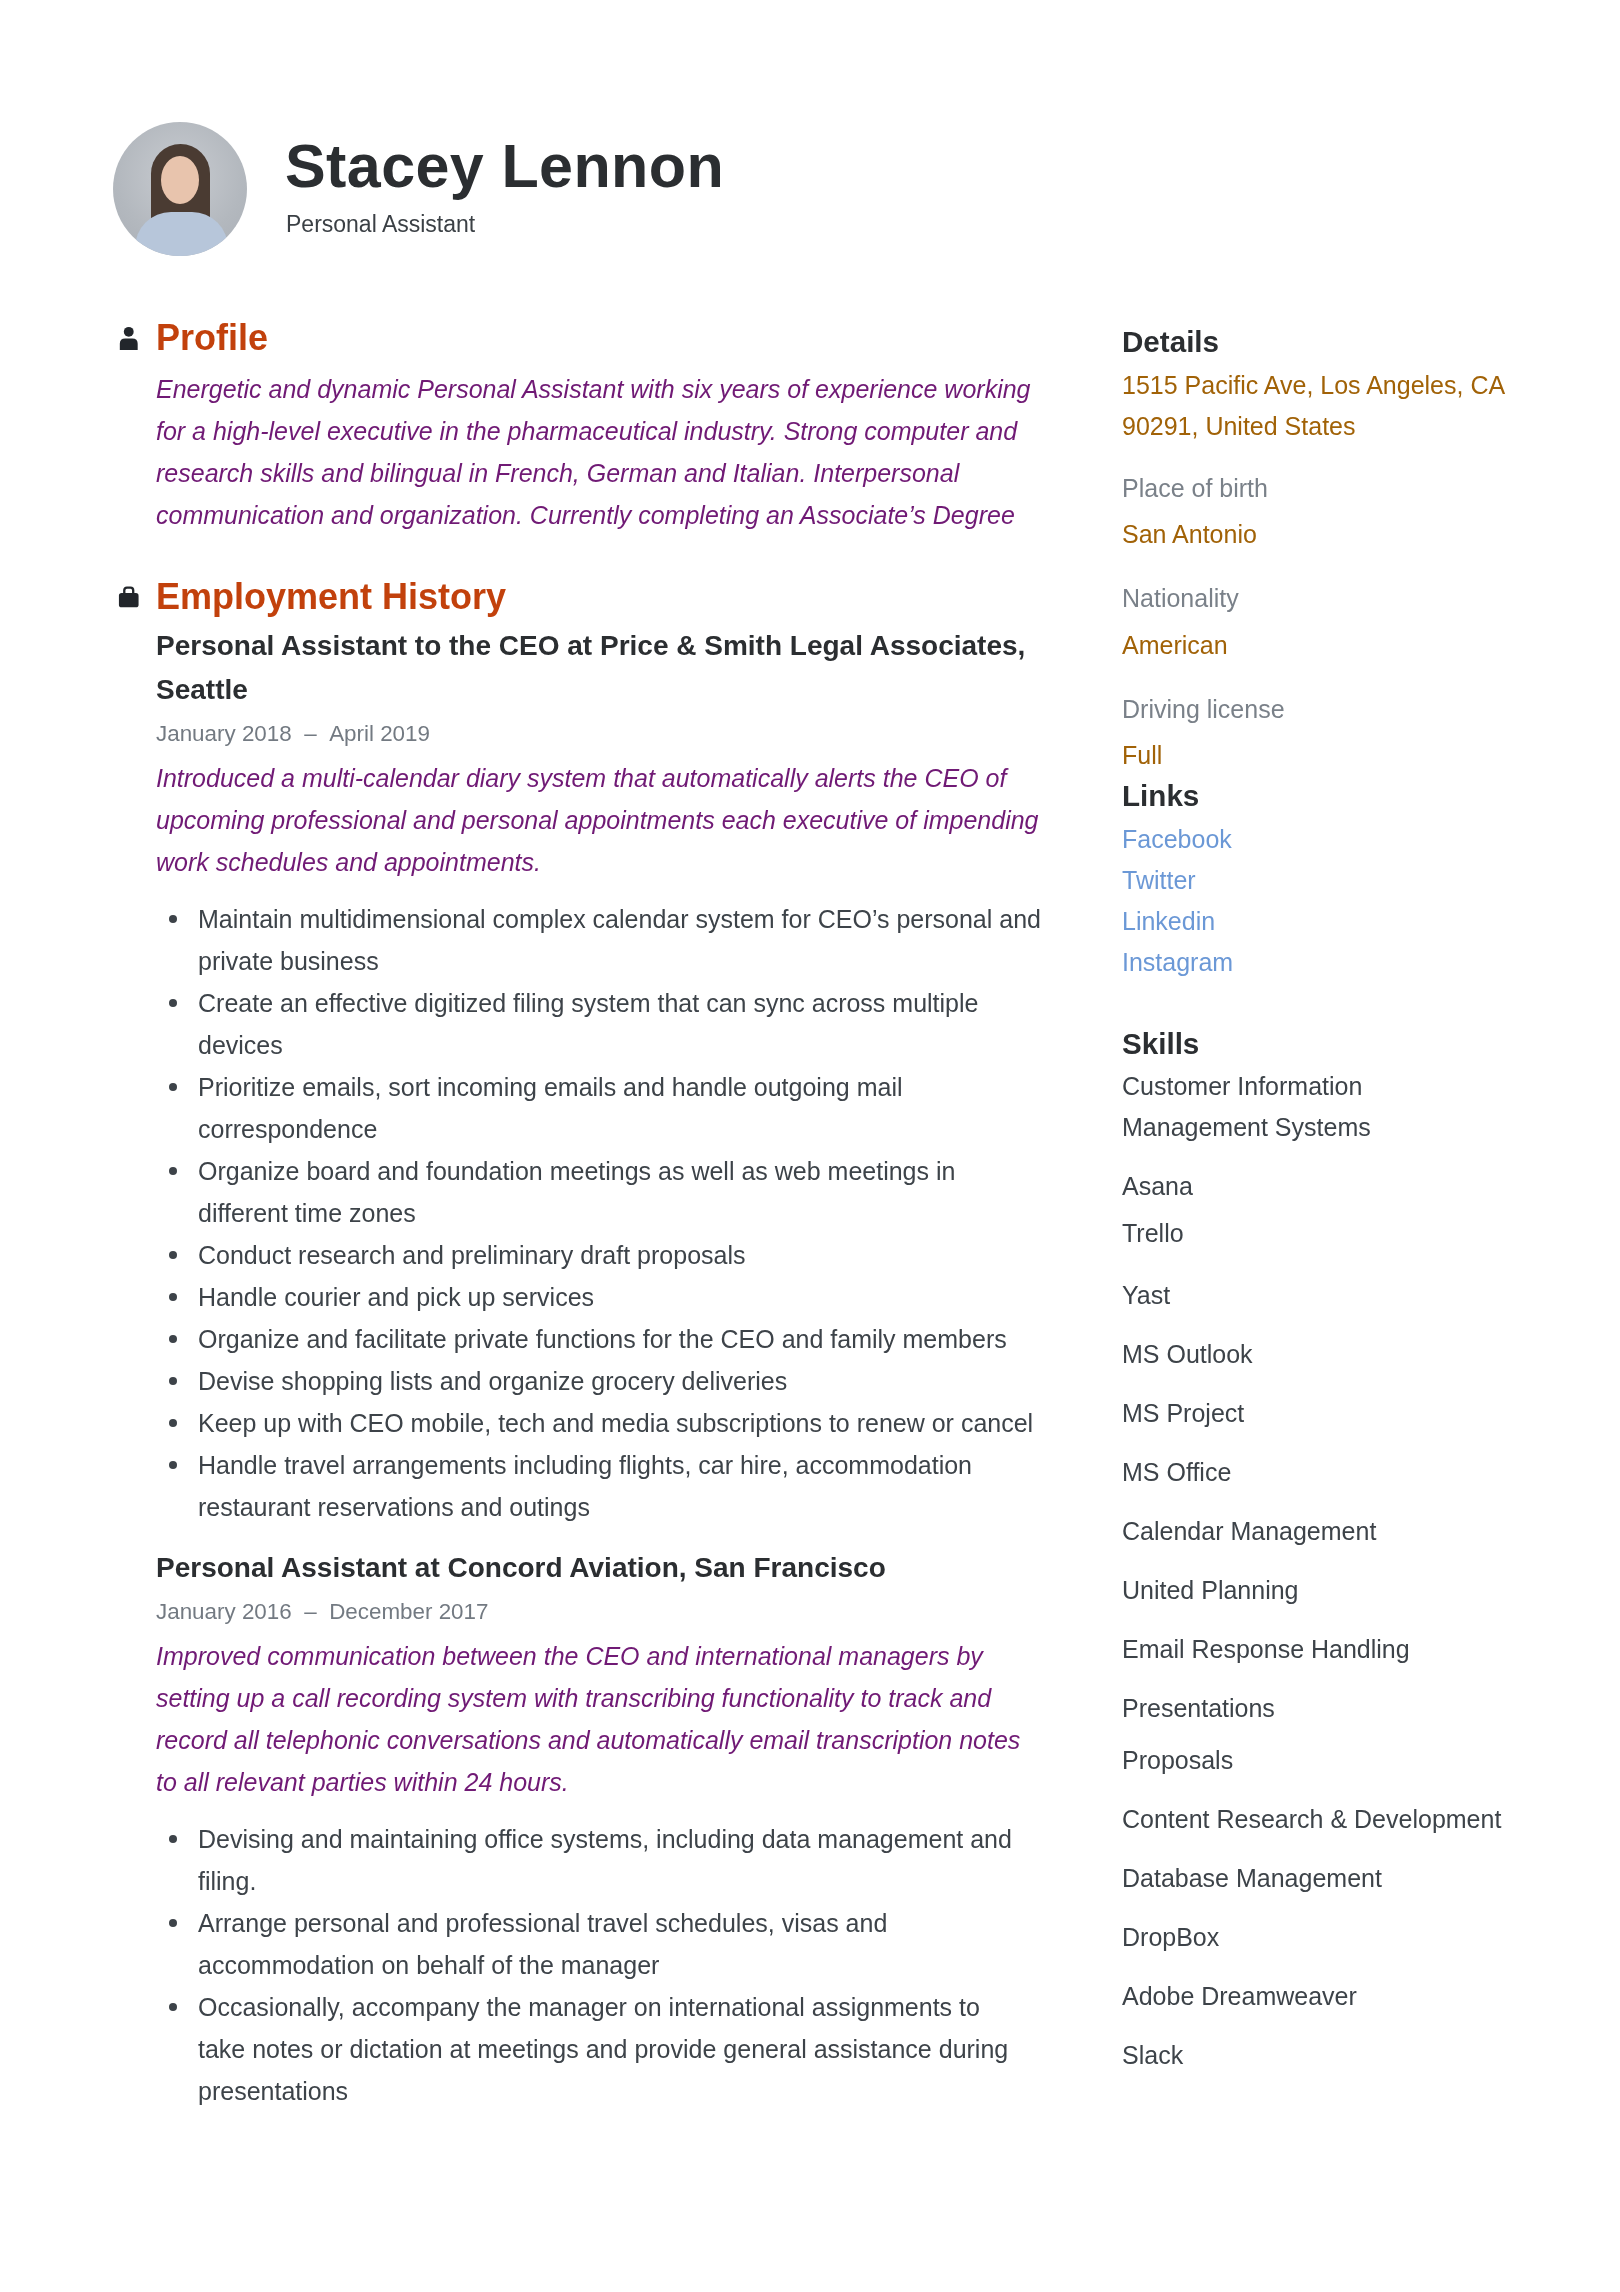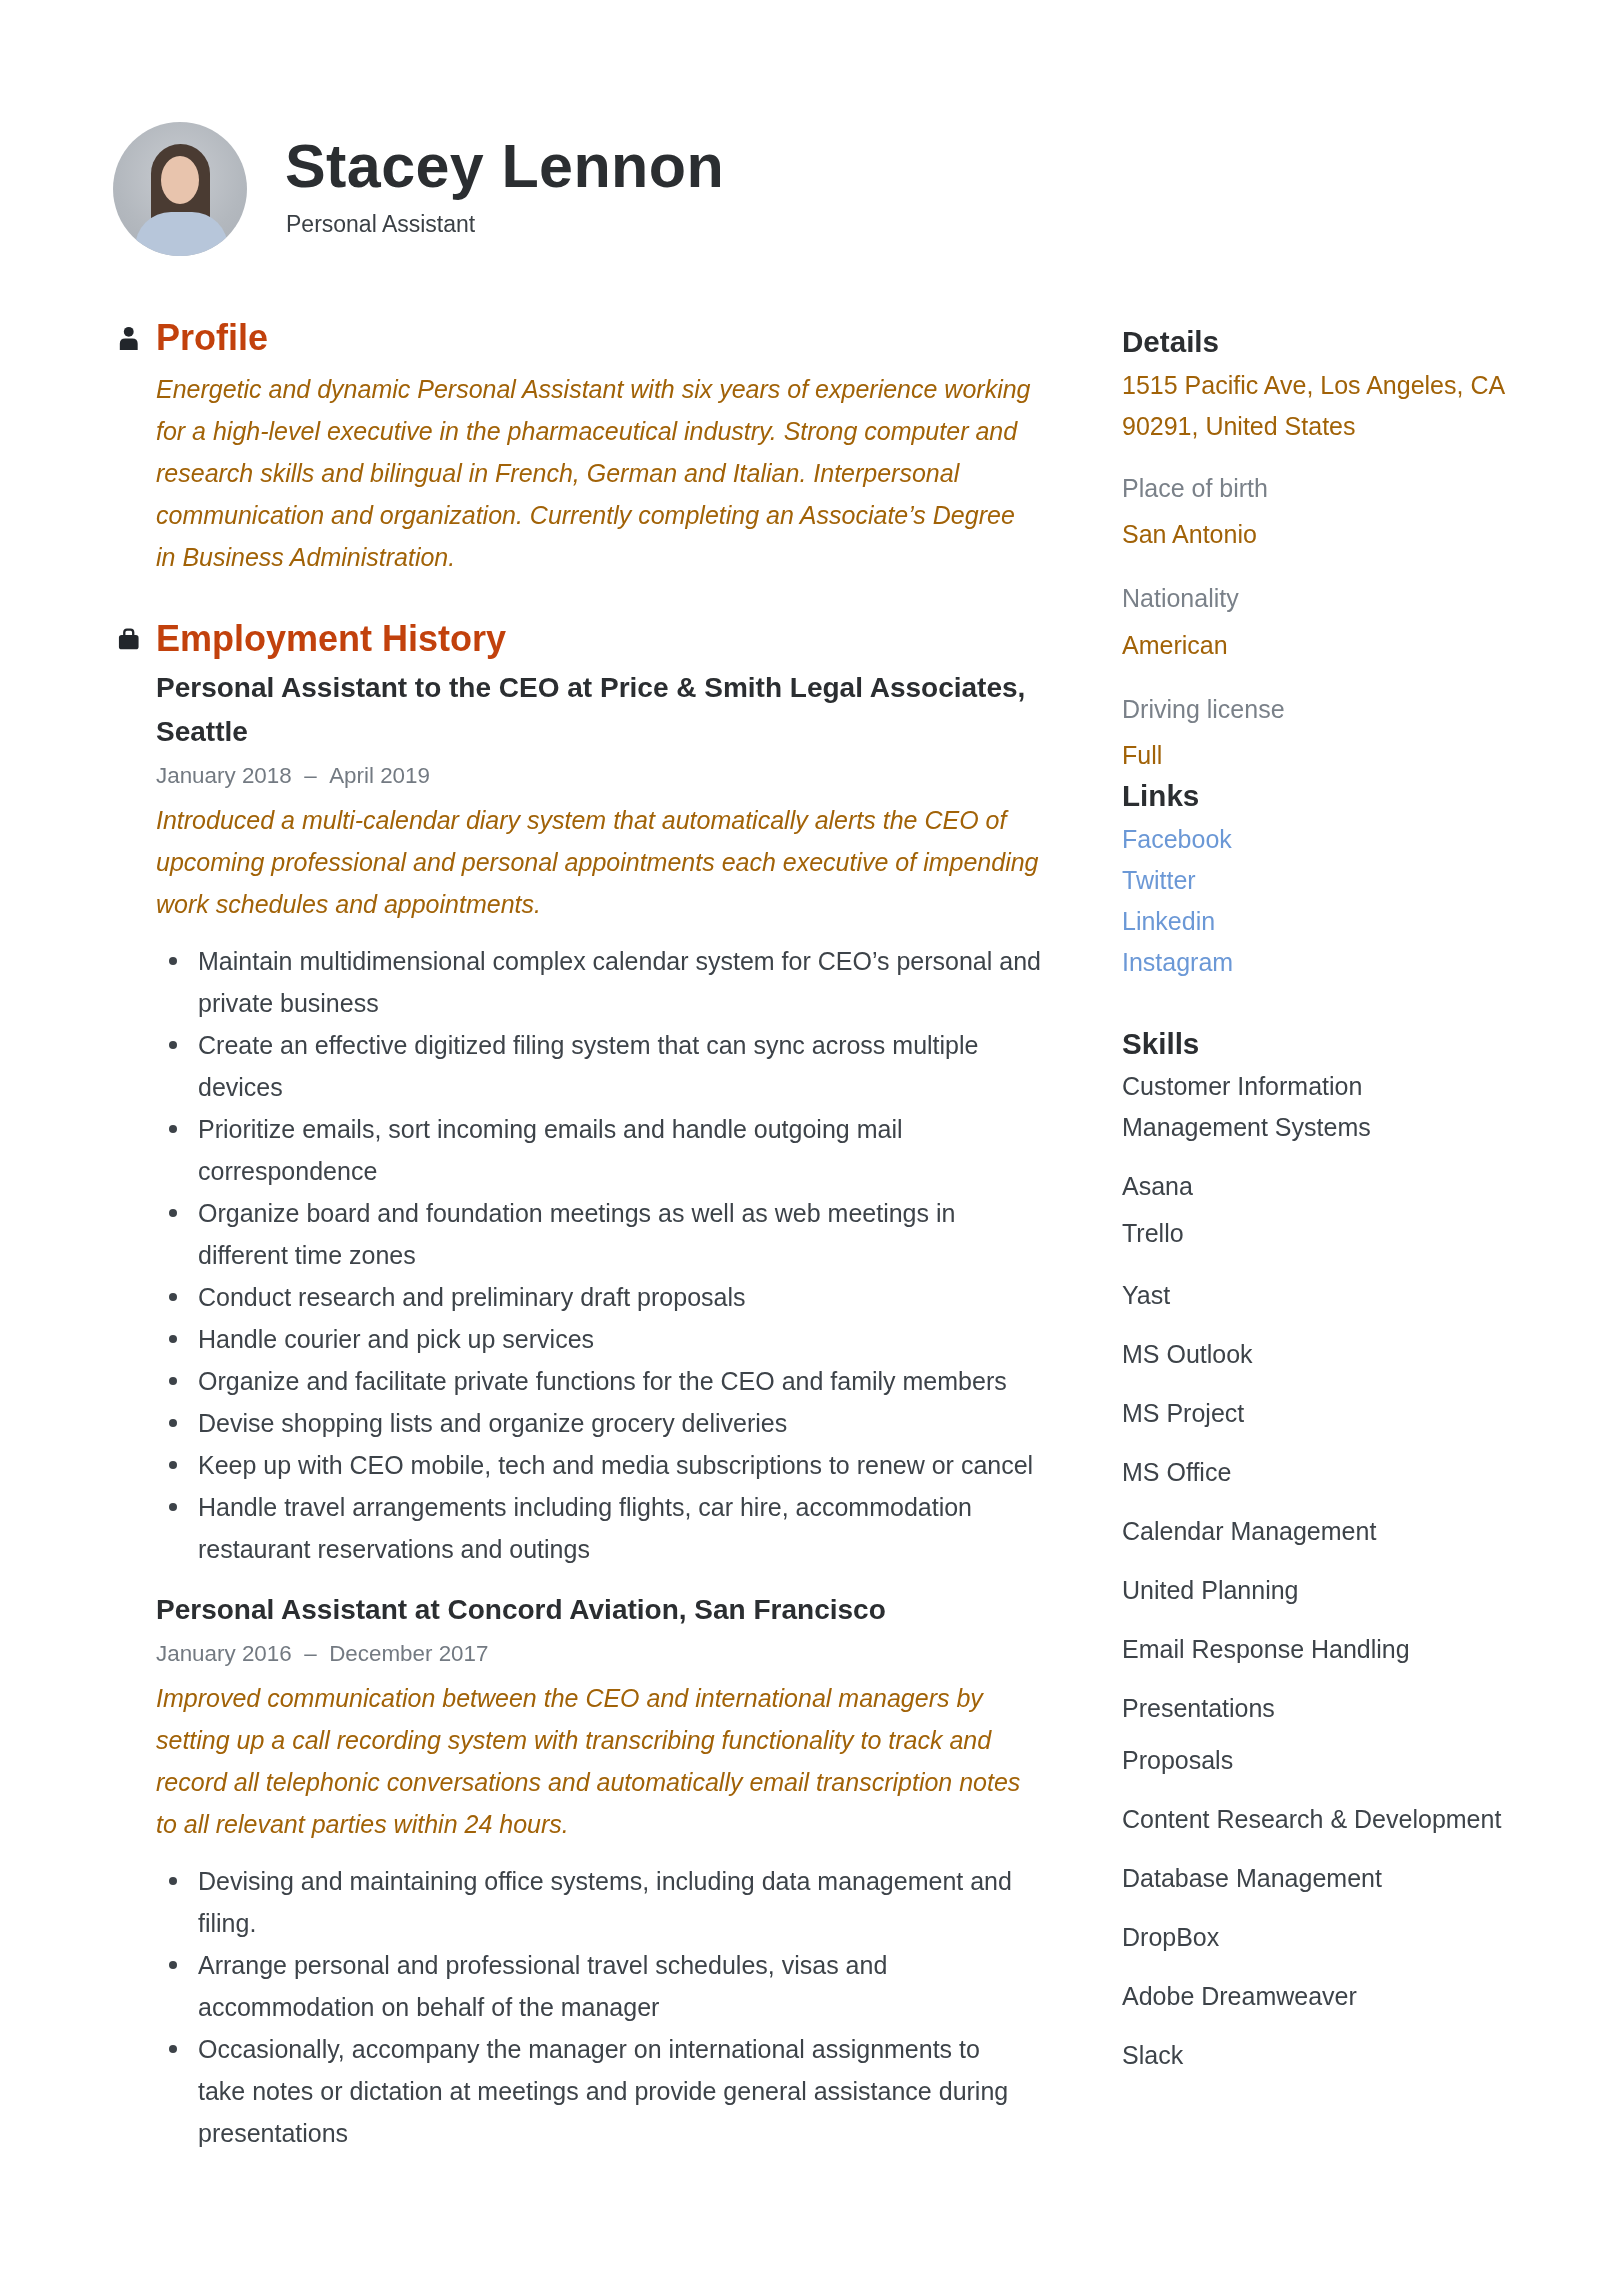--- a/index.html
+++ b/index.html
@@ -14,21 +14,21 @@
   .avatar .face { position: absolute; left: 48px; top: 34px; width: 38px; height: 48px; border-radius: 50%; background: #e8c4ad; }
   .avatar .shirt { position: absolute; left: 21.5px; top: 90px; width: 93px; height: 63px; border-radius: 36px 36px 0 0; background: #b7c6da; }
   .name { position: absolute; left: 285px; top: 136px; font-size: 61px; font-weight: 700; color: #2b2e31; letter-spacing: 0.4px; line-height: 1; }
   .subtitle { position: absolute; left: 286px; top: 213px; font-size: 23px; color: #3b4045; line-height: 1; }
 
   
   .left { position: absolute; left: 116px; top: 313px; width: 949px; }
   .sec-head { position: relative; height: 50px; display: flex; align-items: center; }
   .sec-head .icon { position: absolute; left: 1.8px; width: 21.5px; height: 25px; }
   .sec-head .label { position: absolute; left: 40px; font-size: 36px; font-weight: 700; color: #c2410c; }
-  .body-italic { margin-left: 40px; font-size: 25px; font-style: italic; color: #a16207; line-height: 42px; }
+  .body-italic { margin-left: 40px; font-size: 25px; font-style: italic; color: #701a75; line-height: 42px; }
   .job-title { margin-left: 40px; font-size: 28px; font-weight: 700; color: #2b2e31; line-height: 44px; }
   .dates { margin-left: 40px; font-size: 22.4px; color: #737a82; line-height: 36px; margin-top: 3.6px; }
   .dates .sep { margin: 0 12.5px; }
   ul.bullets { list-style: none; margin: 0; padding: 0; margin-left: 40px; }
   ul.bullets li { position: relative; padding-left: 42px; font-size: 25px; color: #3d4349; line-height: 42px; }
   ul.bullets li::before { content: ""; position: absolute; left: 12.5px; top: 17px; width: 8px; height: 8px; border-radius: 50%; background: #3d4349; }
 
   
   .right { position: absolute; left: 1122px; top: 322px; width: 448px; }
   .r-head { font-size: 29.6px; font-weight: 700; color: #2b2e31; line-height: 39px; }
@@ -58,21 +58,20 @@
           <circle cx="12" cy="6.5" r="5.5" fill="#22262b"></circle>
           <path d="M2 27 V20 Q2 14 8 14 H16 Q22 14 22 20 V27 Z" fill="#22262b"></path>
         </svg>
         <span class="label">Profile</span>
       </div>
       <div class="body-italic" style="margin-top:5.4px;">
         <div>Energetic and dynamic Personal Assistant with six years of experience working</div>
         <div>for a high-level executive in the pharmaceutical industry. Strong computer and</div>
         <div>research skills and bilingual in French, German and Italian. Interpersonal</div>
         <div>communication and organization. Currently completing an Associate’s Degree</div>
-        <div>in Business Administration.</div>
       </div>
     </section>
 
     <section style="margin-top:36px;">
       <div class="sec-head">
         <svg class="icon" viewBox="0 0 24 28">
           <path d="M7 9 V6 Q7 3 10 3 H14 Q17 3 17 6 V9" fill="none" stroke="#22262b" stroke-width="2.6"></path>
           <rect x="1" y="9" width="22" height="16" rx="3" fill="#22262b"></rect>
         </svg>
         <span class="label">Employment History</span>

